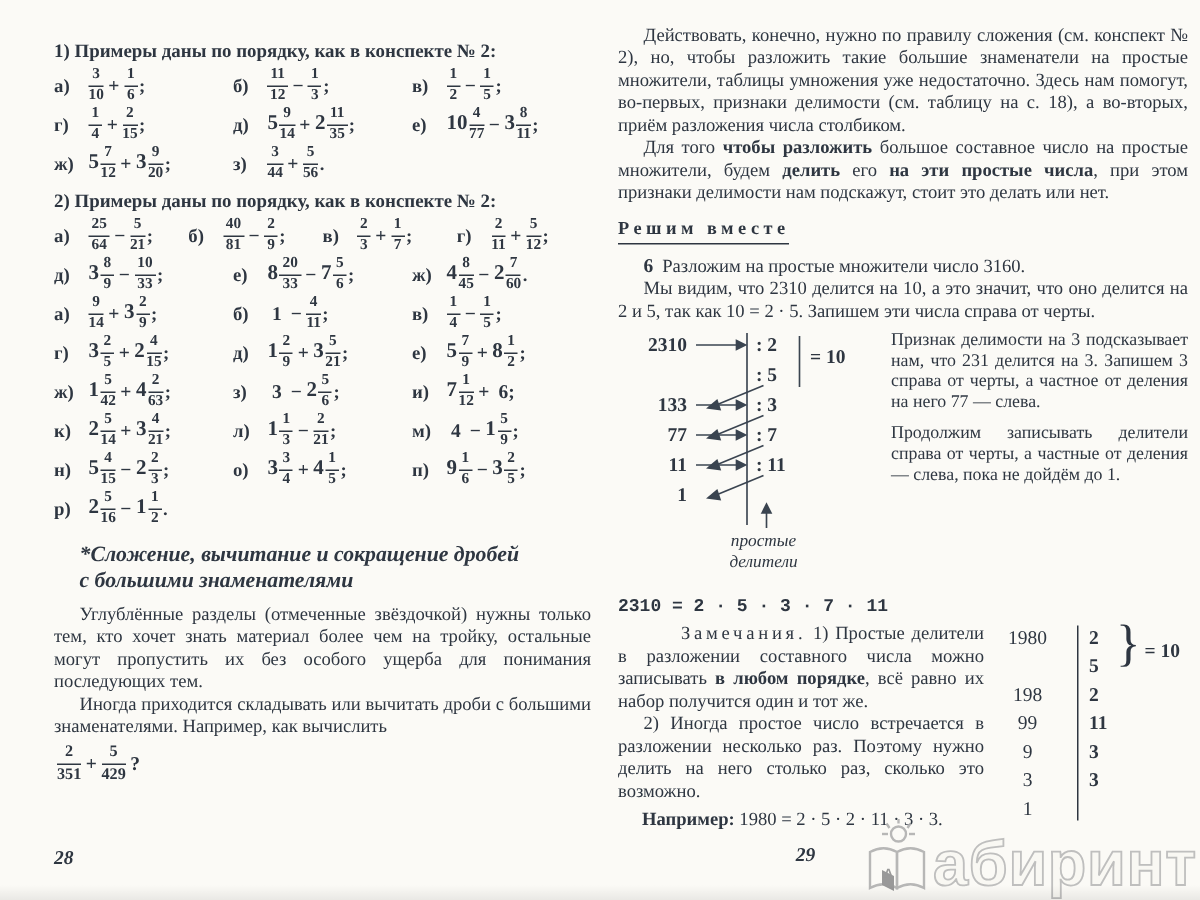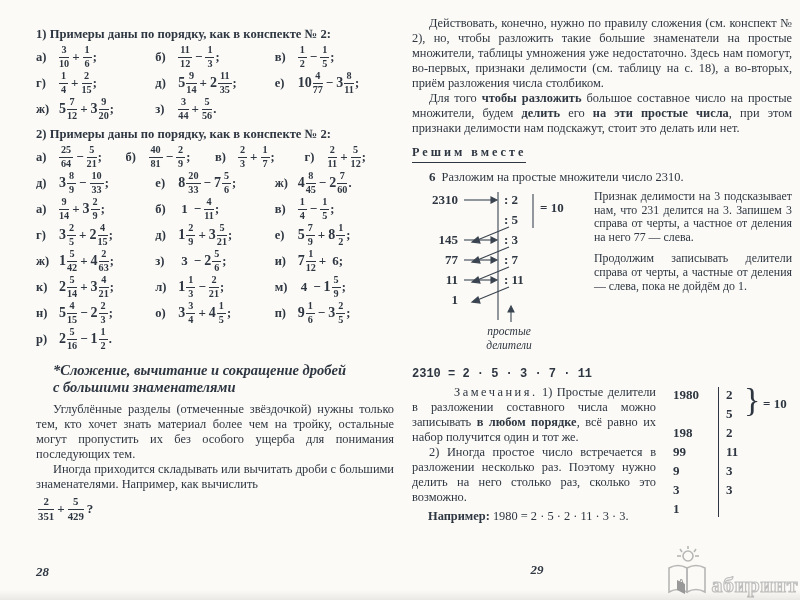--- a/index.html
+++ b/index.html
@@ -43,35 +43,35 @@
   .ld-cap{position:absolute;left:38px;width:118px;text-align:center;font-style:italic;font-size:11.5px;line-height:14px;}
   .ld-result{font-weight:bold;font-size:12px;margin-top:13px;font-family:Liberation Mono, monospace;}
   .notes-col{flex:1;font-size:11.9px;line-height:13.6px;text-align:justify;}
   .note{margin:0 0 8px;}
 
   
   .remarks-wrap{display:flex;margin-top:4px;}
   .remarks-col{width:244px;flex:none;}
   .rk-lead{letter-spacing:2.5px;margin-left:28px;}
   .ladder1980{position:relative;width:132px;height:135px;margin-left:4px;}
-  .l9-num{position:absolute;left:13px;width:50px;text-align:left;font-weight:bold;font-size:13px;line-height:19px;}
+  .l9-num{position:absolute;left:0;width:50px;text-align:center;font-weight:normal;font-size:13px;line-height:19px;}
   .l9-div{position:absolute;left:66px;font-weight:bold;font-size:13px;line-height:19px;}
   .l9-line{position:absolute;left:58px;top:2px;height:130px;border-left:1.2px solid #2e3641;}
   .l9-brace{position:absolute;left:84px;top:-4px;font-size:34px;font-weight:400;color:#2e3641;}
   .l9-eq{position:absolute;left:103px;top:11px;font-weight:bold;font-size:13px;}
   .example-line{font-size:12.4px;line-height:15px;text-indent:16px;margin-top:4px;}
   .example-line b{font-weight:bold;}
 
   .page-num{position:absolute;font-style:italic;font-weight:bold;font-size:13px;}
   #pn28{left:36px;width:358px;text-align:left;top:564px;}
   #pn29{left:517px;width:40px;text-align:center;top:562px;}
 
   
   .watermark{position:absolute;right:2px;bottom:4px;display:flex;align-items:flex-end;opacity:.9;}
-  .wm-text{font-family:Liberation Serif, serif;font-weight:bold;font-size:22px;
+  .wm-text{font-family:Liberation Sans, sans-serif;font-weight:bold;font-size:42px;
     letter-spacing:.5px;color:rgba(240,238,232,.25);-webkit-text-stroke:1.2px #b9b9b9;line-height:.95;}
   svg .wm-stroke{stroke:#b0b0b0;fill:none;stroke-width:1.6;}
 </style>
 </head>
 <body>
 
 <div class="page" id="pageL">
   <div>
       <div class="ex-title">1) Примеры даны по порядку, как в конспекте № 2:</div>
       <div class="ex-row">
@@ -544,21 +544,22 @@
       <span class="op">?</span>
     </div>
 </div>
 
 <div class="page" id="pageR">
   <p class="para">Действовать, конечно, нужно по правилу сложения (см. конспект № 2), но, чтобы разложить такие большие знаменатели на простые множители, таблицы умножения уже недостаточно. Здесь нам помогут, во-первых, признаки делимости (см. таблицу на с. 18), а во-вторых, приём разложения числа столбиком.</p>
   <p class="para"><span>Для того </span><b>чтобы разложить</b><span> большое составное число на простые множители, будем </span><b>делить</b><span> его </span><b>на эти простые числа</b><span>, при этом признаки делимости нам подскажут, стоит это делать или нет.</span></p>
 
   <div><span class="solve-head">Решим вместе</span></div>
 
-  <p class="para"><span class="prob-num">6</span><span>Разложим на простые множители число 2310.</span></p>
+  <p class="para"><span class="prob-num">6</span><span>Разложим на простые множители число 3160.</span></p>
+  <p class="para">Мы видим, что 2310 делится на 10, а это значит, что оно делится на 2 и 5, так как 10 = 2 · 5. Запишем эти числа справа от черты.</p>
 
   <div class="diagram-wrap">
     <div class="ladder-col">
       <div class="ladder-box" id="ladder2310">
         <svg width="178" height="164" viewBox="0 0 178 164" style="position:absolute;left:0;top:0">
           <g stroke="#3a4450" stroke-width="1.1" fill="#3a4450">
             <line x1="86" y1="2" x2="86" y2="130"></line>
 
             <line x1="52" y1="10" x2="79" y2="10"></line>
               <polygon points="79,7 85,10 79,13"></polygon>
@@ -584,21 +585,21 @@
               <polygon points="96,122 99,116 102,122"></polygon>
           </g>
         </svg>
         <div class="ld-brace">= 10</div>
         <div class="ld-cap" style="top:134px">простые</div>
         <div class="ld-cap" style="top:148px">делители</div>
       <div class="ld-num" style="top: 0px;">2310</div>
           <div class="ld-div" style="top: 0px;">: 2</div>
           <div class="ld-num" style="top: 20px;"></div>
           <div class="ld-div" style="top: 20px;">: 5</div>
-          <div class="ld-num" style="top: 40px;">145</div>
+          <div class="ld-num" style="top: 40px;">133</div>
           <div class="ld-div" style="top: 40px;">: 3</div>
           <div class="ld-num" style="top: 60px;">77</div>
           <div class="ld-div" style="top: 60px;">: 7</div>
           <div class="ld-num" style="top: 80px;">11</div>
           <div class="ld-div" style="top: 80px;">: 11</div>
           <div class="ld-num" style="top: 100px;">1</div>
           <div class="ld-div" style="top: 100px;"></div>
         </div>
       <div class="ld-result">2310 = 2 · 5 · 3 · 7 · 11</div>
     </div>

